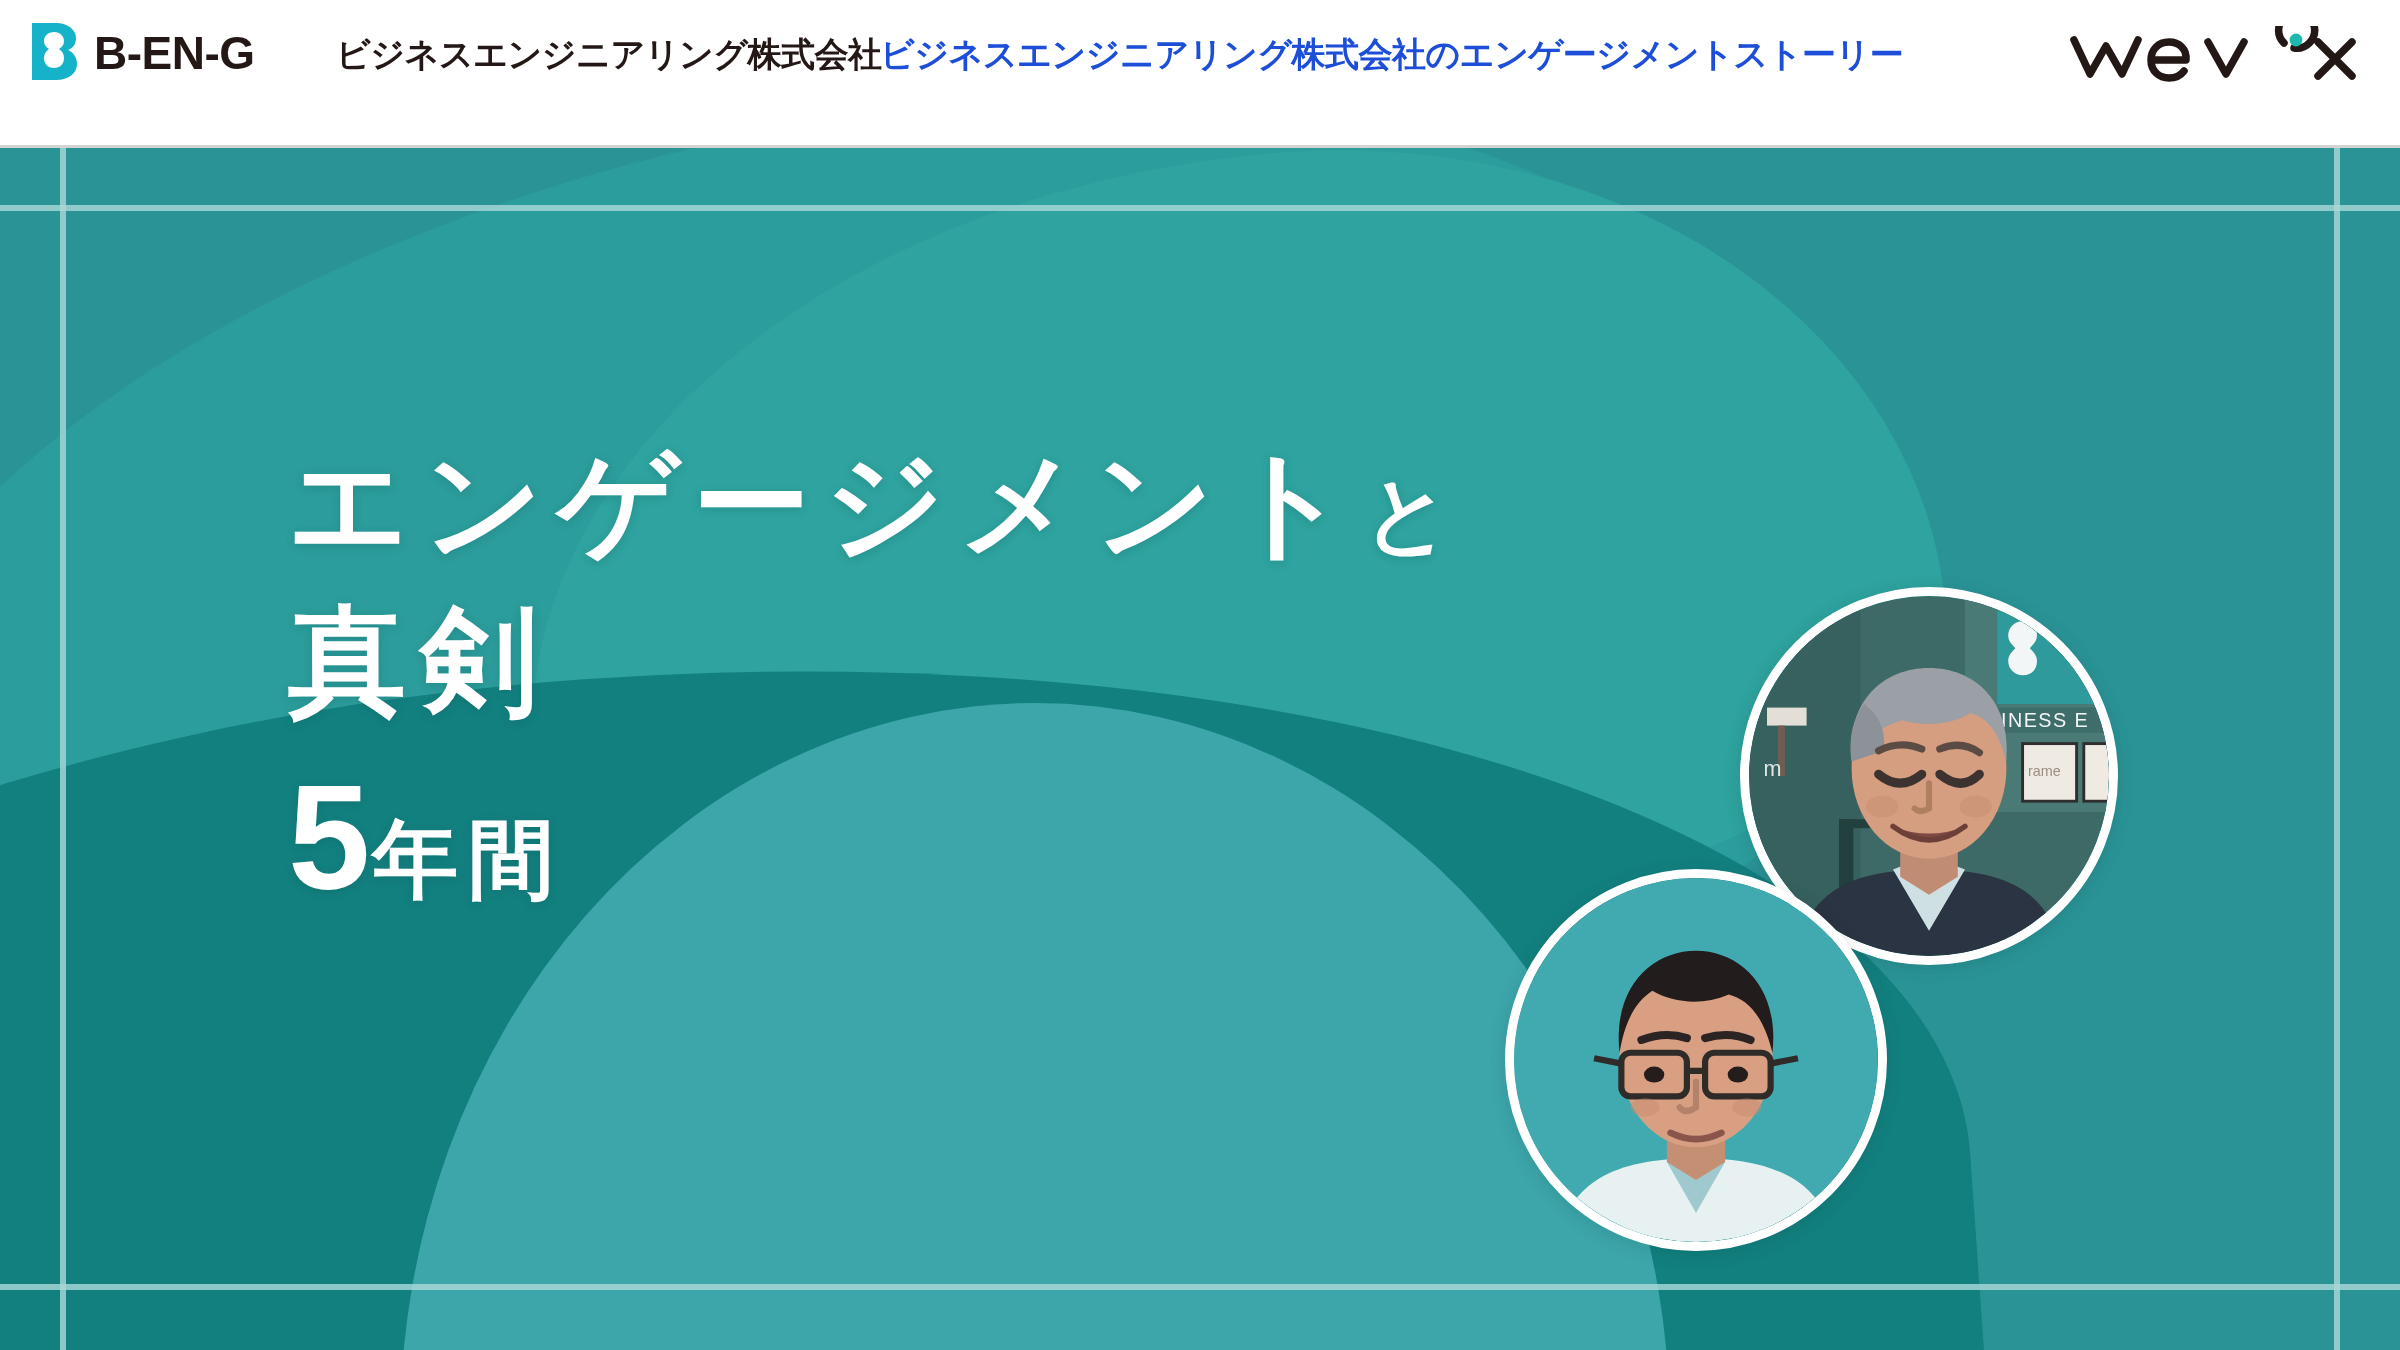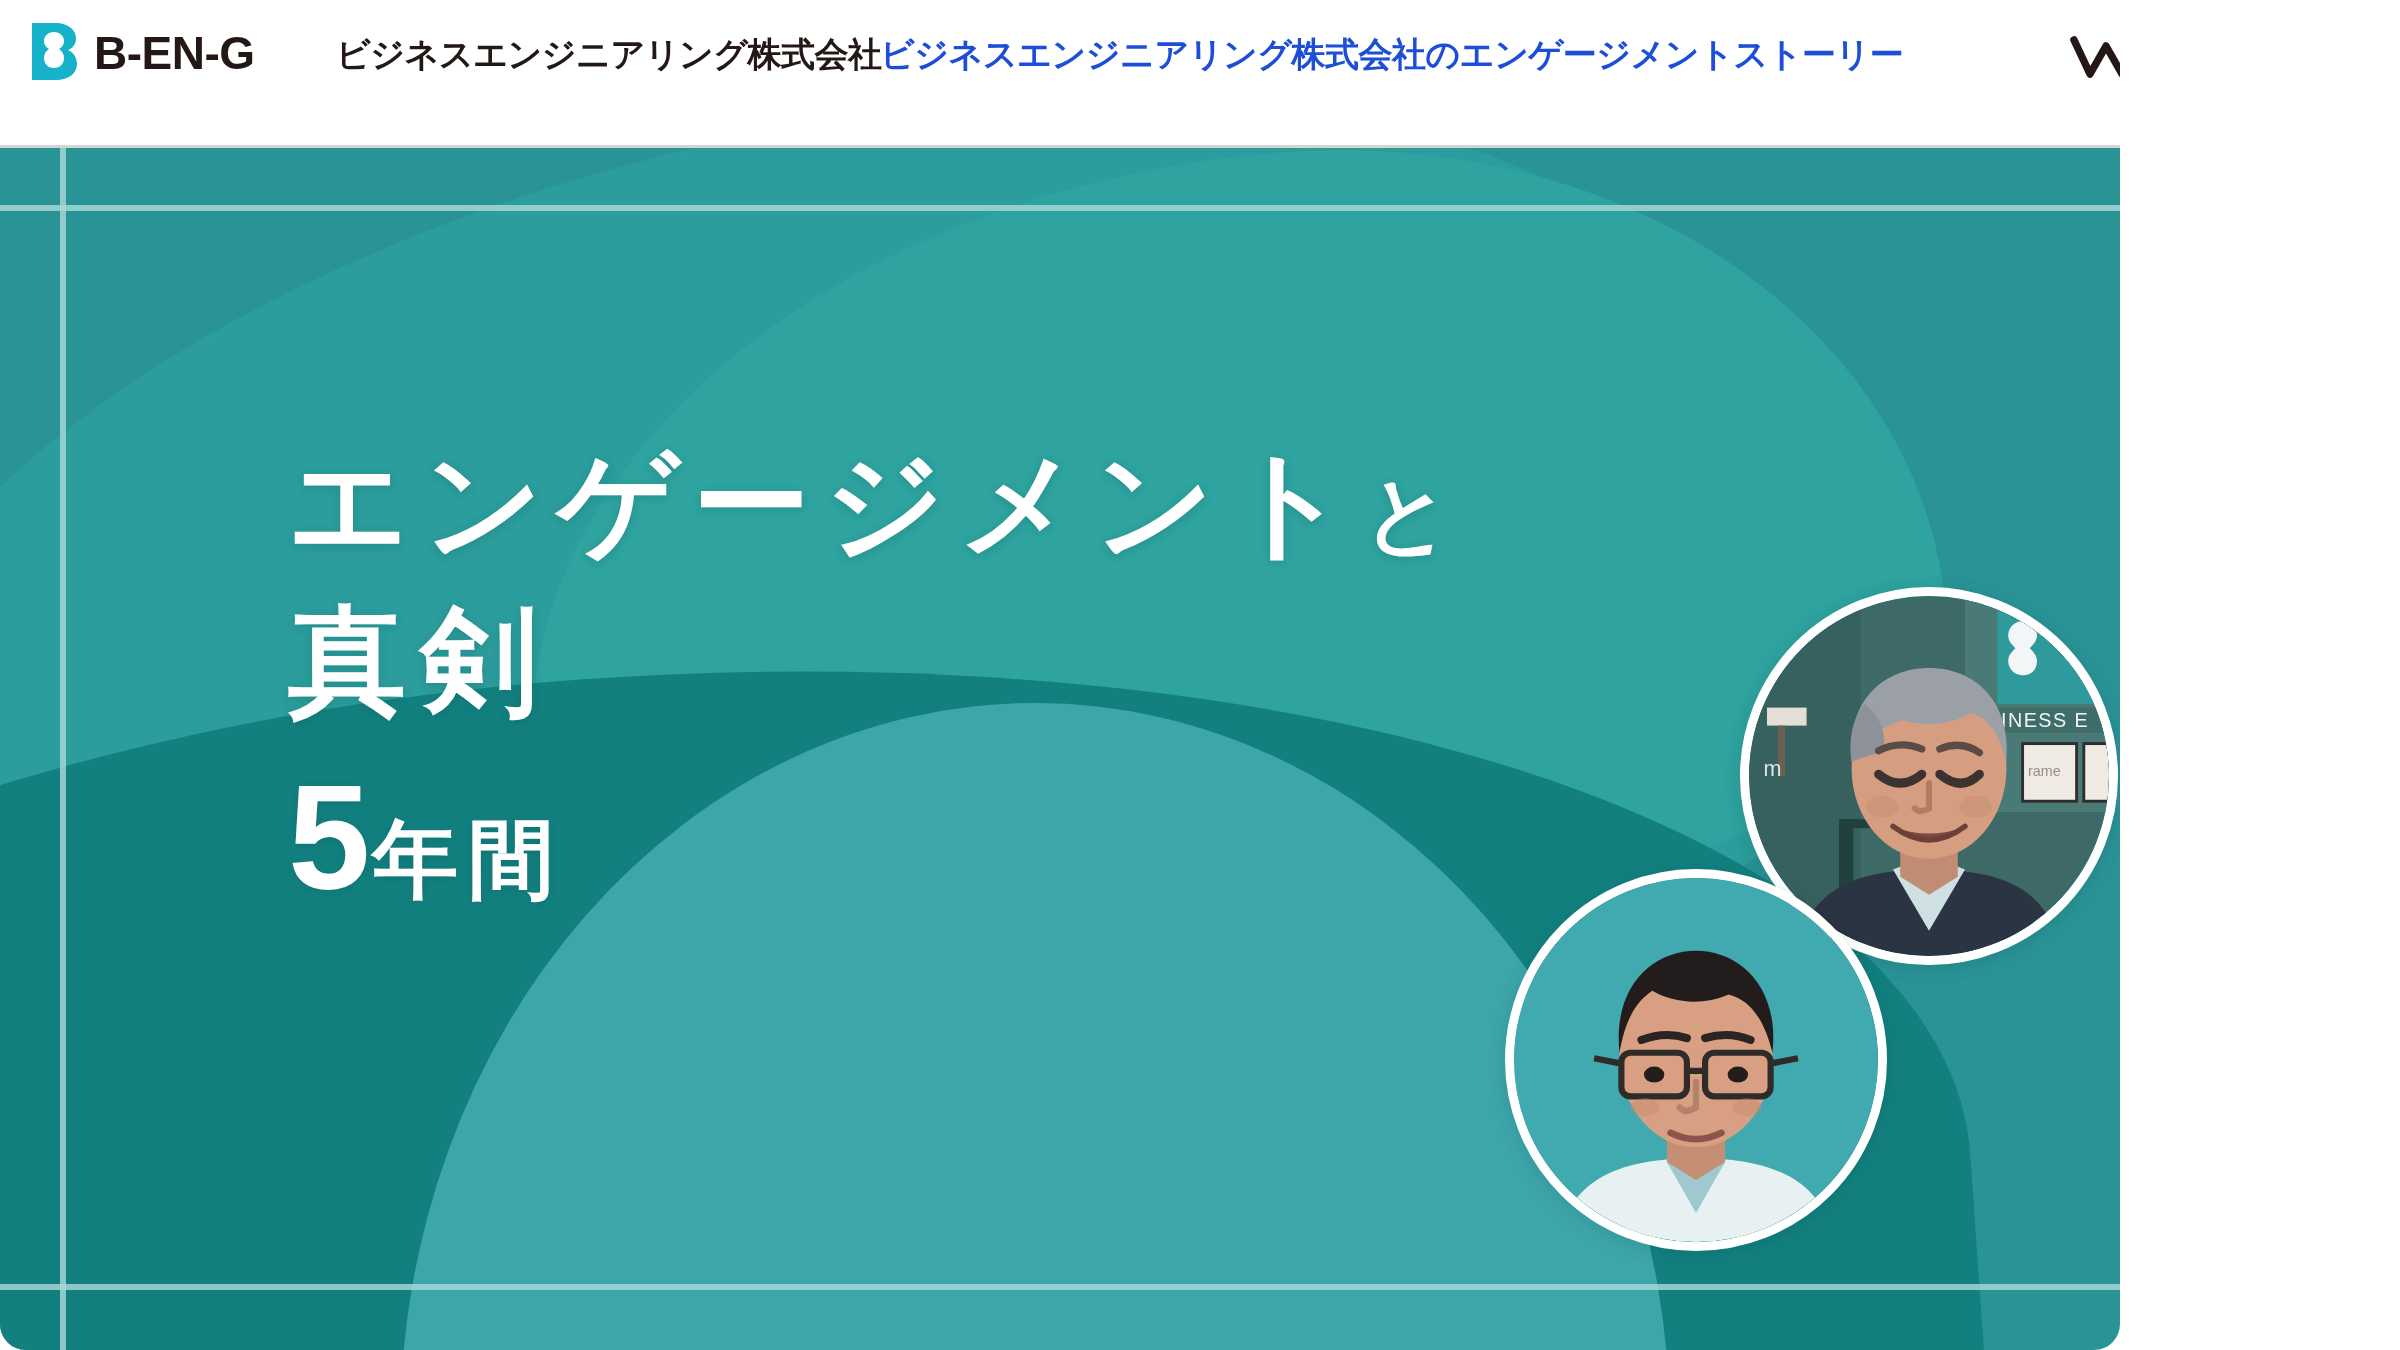--- a/index.html
+++ b/index.html
@@ -6,24 +6,23 @@
 
   html,body{
     width:2400px; height:1350px;
     background:#ffffff;
     font-family:"Liberation Sans","DejaVu Sans",sans-serif;
     overflow:hidden;
   }
 
   #slide{
     position:relative;
-    width:2120px; height:1350px;
+    width:2400px; height:1350px;
     background:#ffffff;
     overflow:hidden;
-    border-radius:26px;
   }
 
   
   #header{
     position:absolute;
     left:0; top:0;
     width:2400px; height:147px;
     background:#ffffff;
     display:flex;
     align-items:center;

